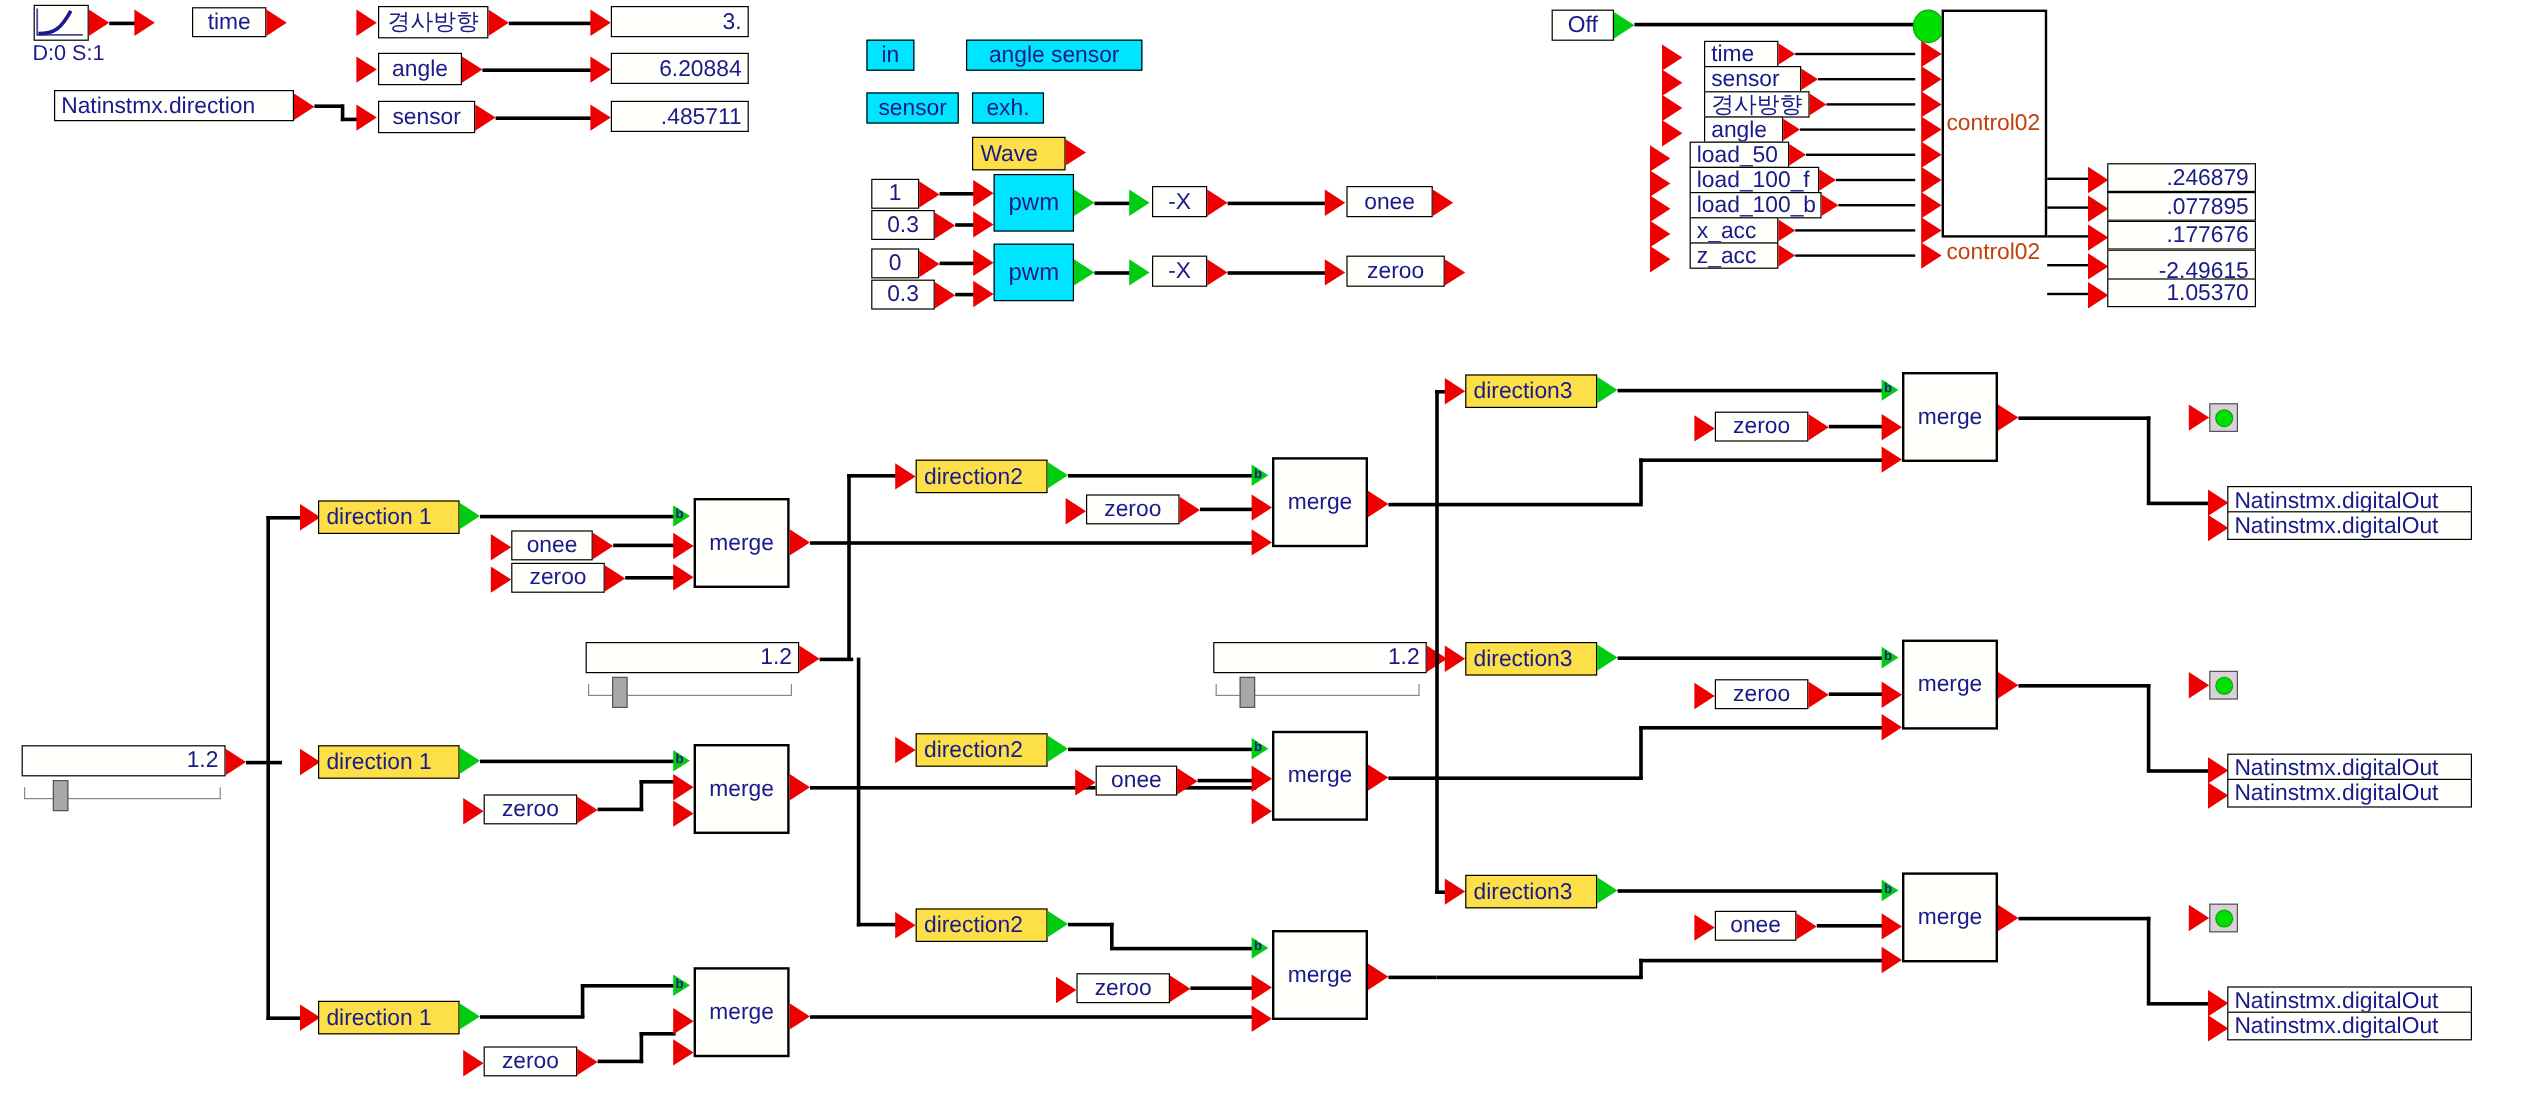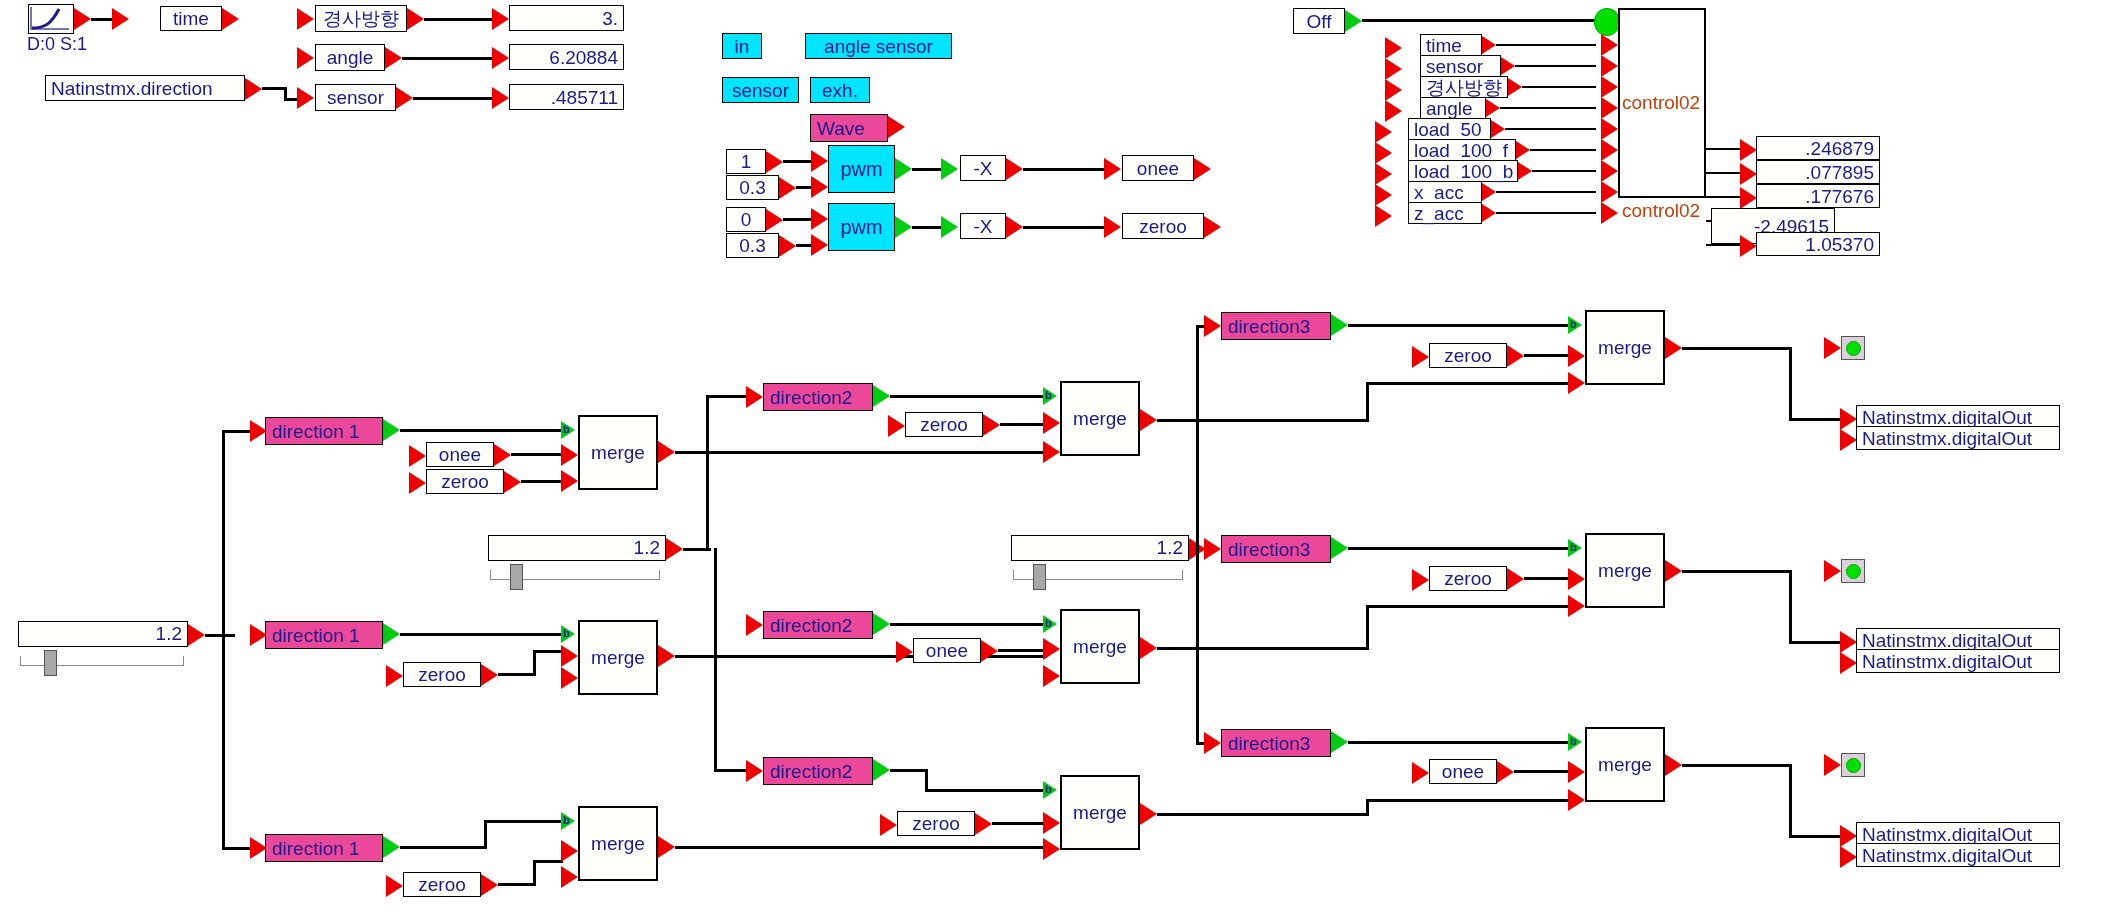--- a/index.html
+++ b/index.html
@@ -27,21 +27,21 @@
     position:absolute;box-sizing:border-box;
     background:#00e5ff;border:1.5px solid #000;
     color:#1a1a8c;font-size:19px;line-height:1;
     display:flex;align-items:center;justify-content:center;
     white-space:nowrap;padding:0 6px;
   }
 
   
   .flag{
     position:absolute;box-sizing:border-box;
-    background:#ec4899;border:1.5px solid #000;
+    background:#fde047;border:1.5px solid #000;
     color:#1a1a8c;font-size:19px;line-height:1;
     display:flex;align-items:center;justify-content:flex-start;
     white-space:nowrap;padding:13px 6px;
   }
 
   
   .tri{position:absolute;width:0;height:0;}
   .tri-r{border-top:11px solid transparent;border-bottom:11px solid transparent;border-left:17px solid #ee0000;}
   .tri-g{border-top:11px solid transparent;border-bottom:11px solid transparent;border-left:17px solid #00cc11;}
   .tri-r-sm{border-top:9px solid transparent;border-bottom:9px solid transparent;border-left:14px solid #ee0000;}
@@ -245,21 +245,21 @@
   <div class="tri tri-r" style="left:1740px;top:139px;"></div>
   <div class="box num" style="left:1756px;top:136px;width:124px;height:24px;">.246879</div>
   <div class="wire wh" style="left:1706px;top:172px;width:38px;height:2px;"></div>
   <div class="tri tri-r" style="left:1740px;top:163px;"></div>
   <div class="box num" style="left:1756px;top:160px;width:124px;height:24px;">.077895</div>
   <div class="wire wh" style="left:1706px;top:196px;width:38px;height:2px;"></div>
   <div class="tri tri-r" style="left:1740px;top:187px;"></div>
   <div class="box num" style="left:1756px;top:184px;width:124px;height:24px;">.177676</div>
   <div class="wire wh" style="left:1706px;top:220px;width:38px;height:2px;"></div>
   <div class="tri tri-r" style="left:1740px;top:211px;"></div>
-  <div class="box num" style="left:1711px;top:208px;width:124px;height:36px;">-2.49615</div>
+  <div class="box num" style="left:1756px;top:208px;width:124px;height:36px;">-2.49615</div>
   <div class="wire wh" style="left:1706px;top:244px;width:38px;height:2px;"></div>
   <div class="tri tri-r" style="left:1740px;top:235px;"></div>
   <div class="box num" style="left:1756px;top:232px;width:124px;height:24px;">1.05370</div>
 
   <div class="slider" style="left:18px;top:621px;width:180px;height:50px;">
     <div class="sl-val" style="width:170px;height:26px;">1.2</div>
     <div class="sl-track" style="left:2px;top:35px;width:162px;height:9px;"></div>
     <div class="sl-thumb" style="left:26px;top:29px;width:11px;height:24px;"></div>
   </div>
   <div class="tri tri-r" style="left:188px;top:624px;"></div>

